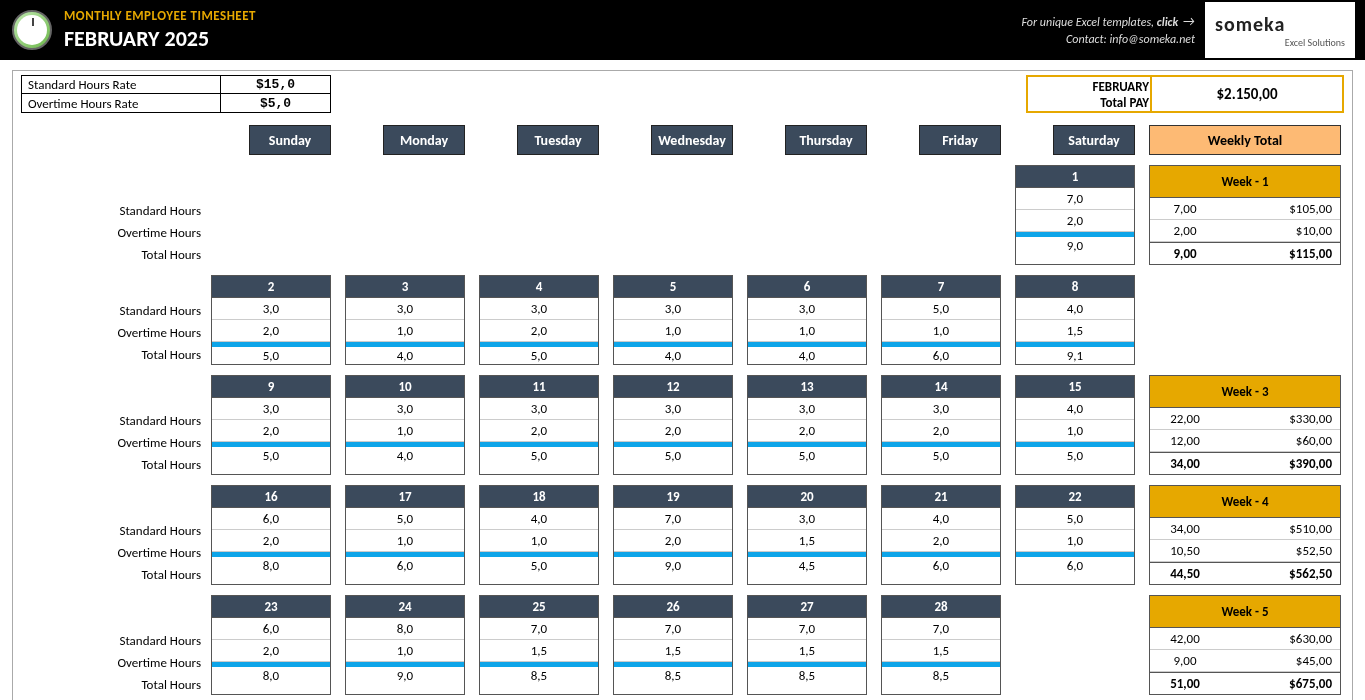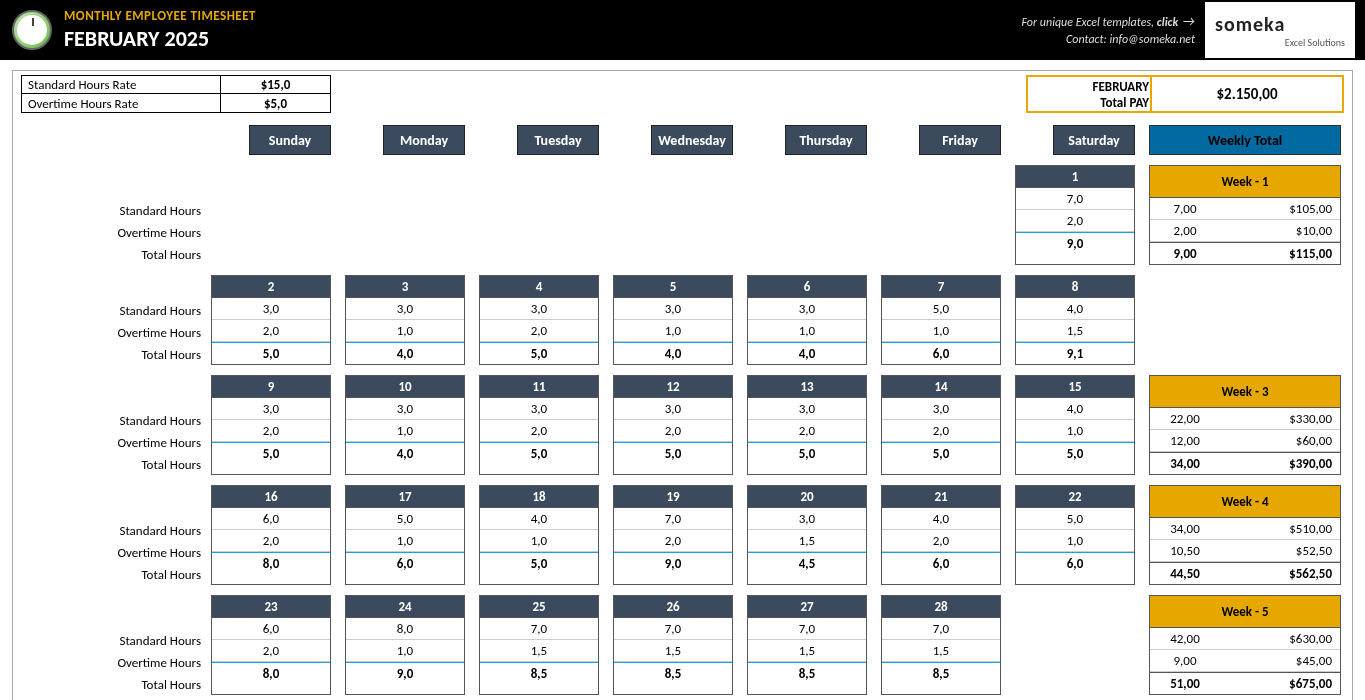--- a/index.html
+++ b/index.html
@@ -18,40 +18,40 @@
   .brand { background:#fff; padding:6px 10px; width:150px; height:56px; display:flex; flex-direction:column; justify-content:center; }
   .brand-name { font-size:20px; font-weight:bold; letter-spacing:1px; color:#222;}
   .brand-sub { font-size:10px; text-align:right; color:#555;}
   .sheet-wrap { padding:10px 12px; }
   .sheet { border:1px solid #aaa; padding:4px 8px 8px 8px; min-width:1340px; }
   .toprow { display:flex; align-items:flex-start; }
   .rates-box { border:1px solid #000; width:310px; background:#fff; }
   .rate-row { display:flex; height:18px; border-bottom:1px solid #000; font-size:13px;}
   .rate-row:last-child { border-bottom:none;}
   .rate-label { flex:1; padding:0 6px; display:flex; align-items:center; }
-  .rate-val { width:110px; border-left:1px solid #000; text-align:center; font-weight:bold; display:flex; align-items:center; justify-content:center;}
+  .rate-val { width:110px; border-left:1px solid #000; text-align:center; font-weight:bold; display:flex; align-items:center; justify-content:center;font-family:Liberation Mono, monospace;}
   .spacer { flex:1;}
   .totalpay-box { display:flex; border:2px solid #e6a800; height:38px; margin-left:8px;}
   .totalpay-label { width:122px; text-align:right; font-size:13px; font-weight:bold; padding:2px 1px 2px 4px; line-height:1.2;}
   .totalpay-val { width:192px; display:flex; align-items:center; justify-content:center; font-weight:bold; font-size:15px; border-left:2px solid #e6a800;}
   .grid { margin-top:12px; }
   .hdr-row { display:flex; }
   .row-label-col { width:190px; }
   .day-col { width:120px; margin-right:14px;}
   .wk-col { width:192px; }
   .hdr-cell { height:30px; background:#3b4a5c; color:#fff; display:flex; align-items:center; justify-content:center; font-weight:bold; font-size:14px; border:1px solid #222;margin-left:38px;}
-  .hdr-weekly { height:30px; background:#0369a1; color:#000; display:flex; align-items:center; justify-content:center; font-weight:bold; font-size:14px; border:1px solid #333;}
+  .hdr-weekly { height:30px; background:#fdba74; color:#000; display:flex; align-items:center; justify-content:center; font-weight:bold; font-size:14px; border:1px solid #333;}
   .week-block { display:flex; margin-top:10px;}
   .labels-col { width:190px; display:flex; flex-direction:column; justify-content:flex-end; text-align:right; font-size:13px; padding-right:10px;}
   .labels-col div { height:22px; display:flex; align-items:center; justify-content:flex-end;}
   .day-box { width:120px; margin-right:14px; border:1px solid #555;}
   .day-box.empty { border:none;}
   .day-num { height:22px; background:#3b4a5c; color:#fff; text-align:center; font-weight:bold; font-size:13px; display:flex; align-items:center; justify-content:center; border-bottom:1px solid #555;}
   .val-cell { height:22px; text-align:center; font-size:13px; display:flex; align-items:center; justify-content:center; border-bottom:1px solid #ccc;}
-  .val-cell:last-child { border-bottom:none; font-weight:bold; border-top:1px solid #0ea5e9;}
+  .val-cell:last-child { border-bottom:none; font-weight:normal; border-top:5px solid #0ea5e9;}
   .wk-box { width:192px; border:1px solid #555;}
   .wk-title { height:32px; background:#e6a800; text-align:center; font-weight:bold; font-size:13px; display:flex; align-items:center; justify-content:center; border-bottom:1px solid #555;}
   .wk-row { height:22px; display:flex; font-size:13px; border-bottom:1px solid #ccc;}
   .wk-row:last-child { border-bottom:none; font-weight:bold; border-top:1px solid #555;}
   .wk-hours { width:70px; text-align:center; display:flex; align-items:center; justify-content:center; }
   .wk-pay { flex:1; text-align:right; padding-right:8px; display:flex; align-items:center; justify-content:flex-end;}
 </style>
 </head>
 <body>
 

